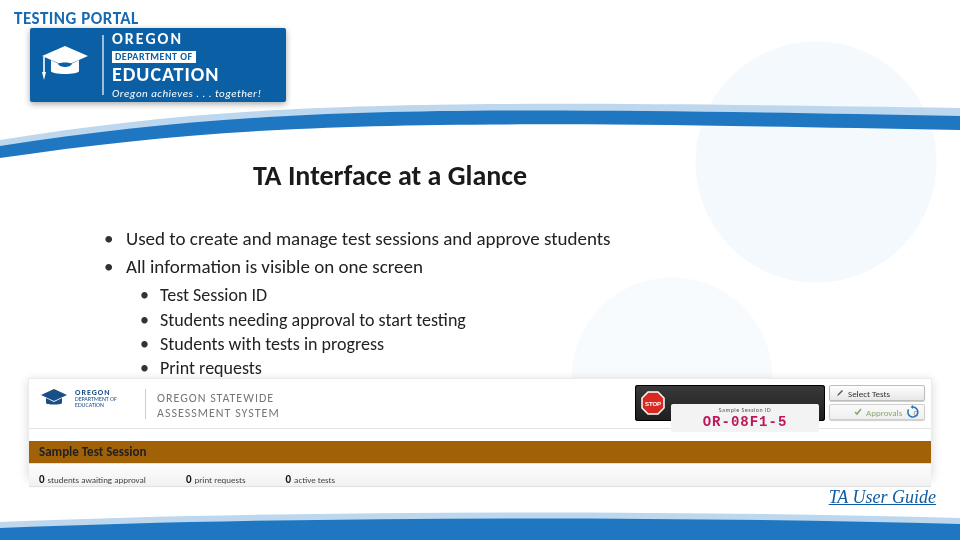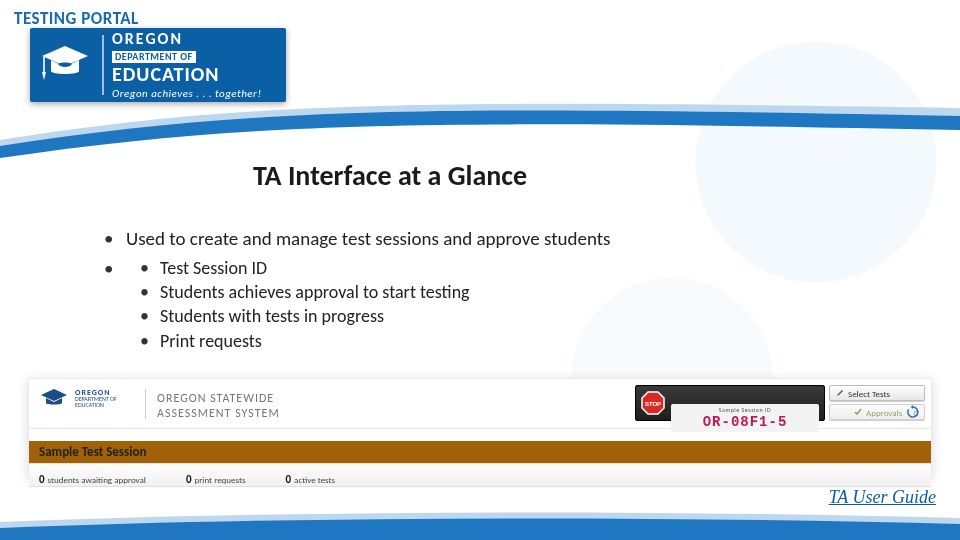--- a/index.html
+++ b/index.html
@@ -167,23 +167,24 @@
     <path d="M0,40 C250,0 430,0 960,8 L960,18 C430,10 250,10 0,50 Z" fill="#bcd7ee"></path>
     <path d="M0,46 C260,6 440,6 960,16 L960,30 C440,20 260,20 0,58 Z" fill="#1f77c2"></path>
   </svg>
 
   <div class="title">TA Interface at a Glance</div>
 
   <div class="body">
     <ul>
       <li>Used to create and manage test sessions and approve students</li>
       <li>
+        <span>All information is visible on one screen</span>
         <ul class="sub">
           <li>Test Session ID</li>
-          <li>Students achieves approval to start testing</li>
+          <li>Students needing approval to start testing</li>
           <li>Students with tests in progress</li>
           <li>Print requests</li>
         </ul>
       </li>
     </ul>
   </div>
 
   <div class="ta-shot">
     <div class="ta-top">
       <div class="ta-logo-small">

